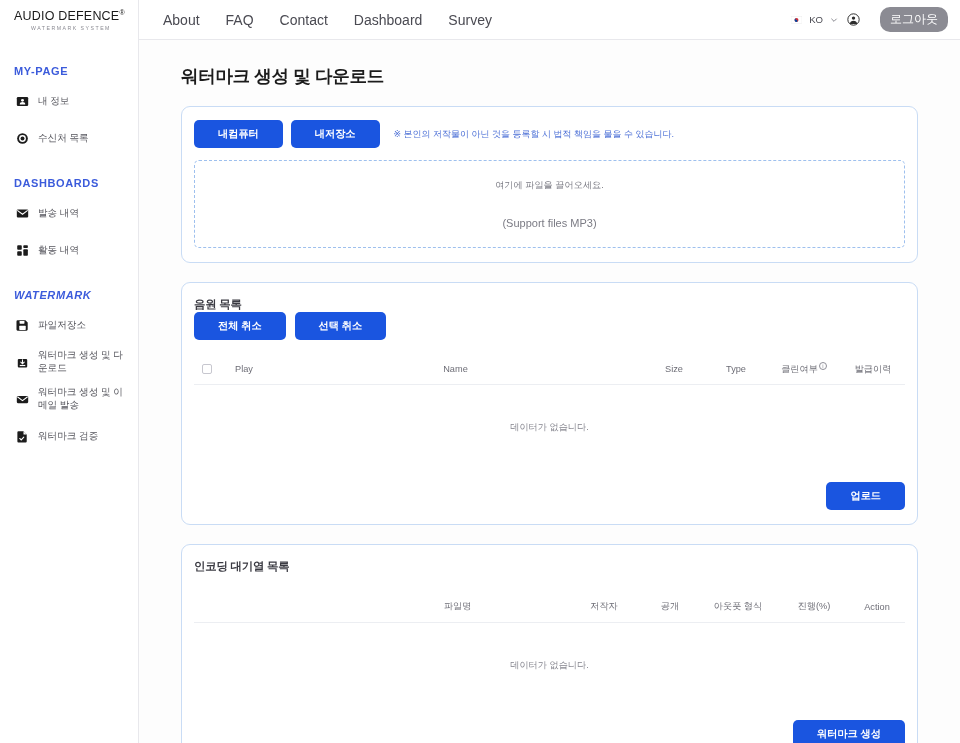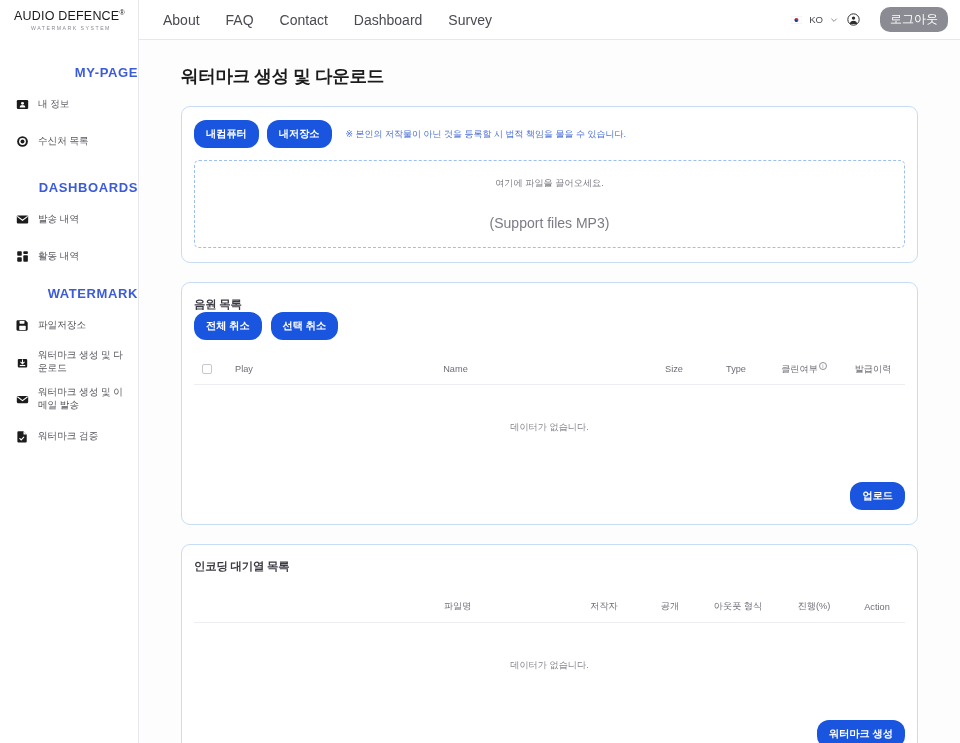--- a/index.html
+++ b/index.html
@@ -24,26 +24,26 @@
   .logo-main {
     font-size: 12.5px; letter-spacing: 0.2px; font-weight: 400;
     color: #1a1a1a; white-space: nowrap;
   }
   .logo-main .reg { font-size: 7px; vertical-align: super; }
   .logo-sub {
     font-size: 5.2px; letter-spacing: 1.5px; color: #8a8a92;
     margin-top: 2px; padding-left: 17px;
   }
   .side-section {
-    font-size: 13px; font-weight: 700; letter-spacing: 0.6px;
-    color: #3b5bdb; padding: 0 0 0 14px; text-align: right;
+    font-size: 11px; font-weight: 700; letter-spacing: 0.6px;
+    color: #3b5bdb; padding: 0 0 0 14px;
   }
   .sec-mypage { margin-top: 34px; }
   .sec-dash { margin-top: 26px; }
-  .sec-wm { margin-top: 17px; }
+  .sec-wm { margin-top: 26px; font-style: italic; }
   .side-item {
     display: flex; align-items: center; gap: 9px;
     padding: 0 8px 0 16px; min-height: 26px;
     margin-top: 11px; cursor: pointer;
   }
   .side-ico {
     width: 13px; height: 13px; flex: 0 0 13px;
     display: flex; align-items: center; justify-content: center;
     color: #1c1c1c;
   }
@@ -103,36 +103,36 @@
     border: 1px solid #c9dcf5;
     border-radius: 9px;
     margin-bottom: 19px;
   }
 
   
   .up-card { padding: 13px 12px 14px 12px; }
   .up-row { display: flex; align-items: center; gap: 8px; }
   .btn-blue {
     background: #1a55e0; color: #ffffff;
-    border: none; border-radius: 12px;
+    border: none; border-radius: 5px;
     font-family: inherit; font-size: 10.2px; font-weight: 700;
-    padding: 7px 12px; cursor: pointer; white-space: nowrap;
+    padding: 7px 24px; cursor: pointer; white-space: nowrap;
   }
   .up-note {
     font-size: 9px; color: #4b6fd6; margin-left: 6px; white-space: nowrap;
   }
   .dropzone {
     margin-top: 12px; height: 88px;
     border: 1px dashed #9ec0ee; border-radius: 5px;
     display: flex; flex-direction: column;
     align-items: center; justify-content: center; gap: 5px;
     cursor: pointer; background: #ffffff;
   }
   .dz-main { font-size: 9.2px; color: #7b7b84; }
-  .dz-sub { font-size: 14px; color: #7b7b84; margin-top: 20px; }
+  .dz-sub { font-size: 11px; color: #7b7b84; margin-top: 20px; }
 
   
   .list-card { padding: 14px 12px 14px 12px; }
   .card-title {
     font-size: 11.4px; font-weight: 700; color: #3a3a42;
     letter-spacing: -0.2px;
   }
   .btn-row { display: flex; gap: 9px; }
 
   table { width: 100%; border-collapse: collapse; }

